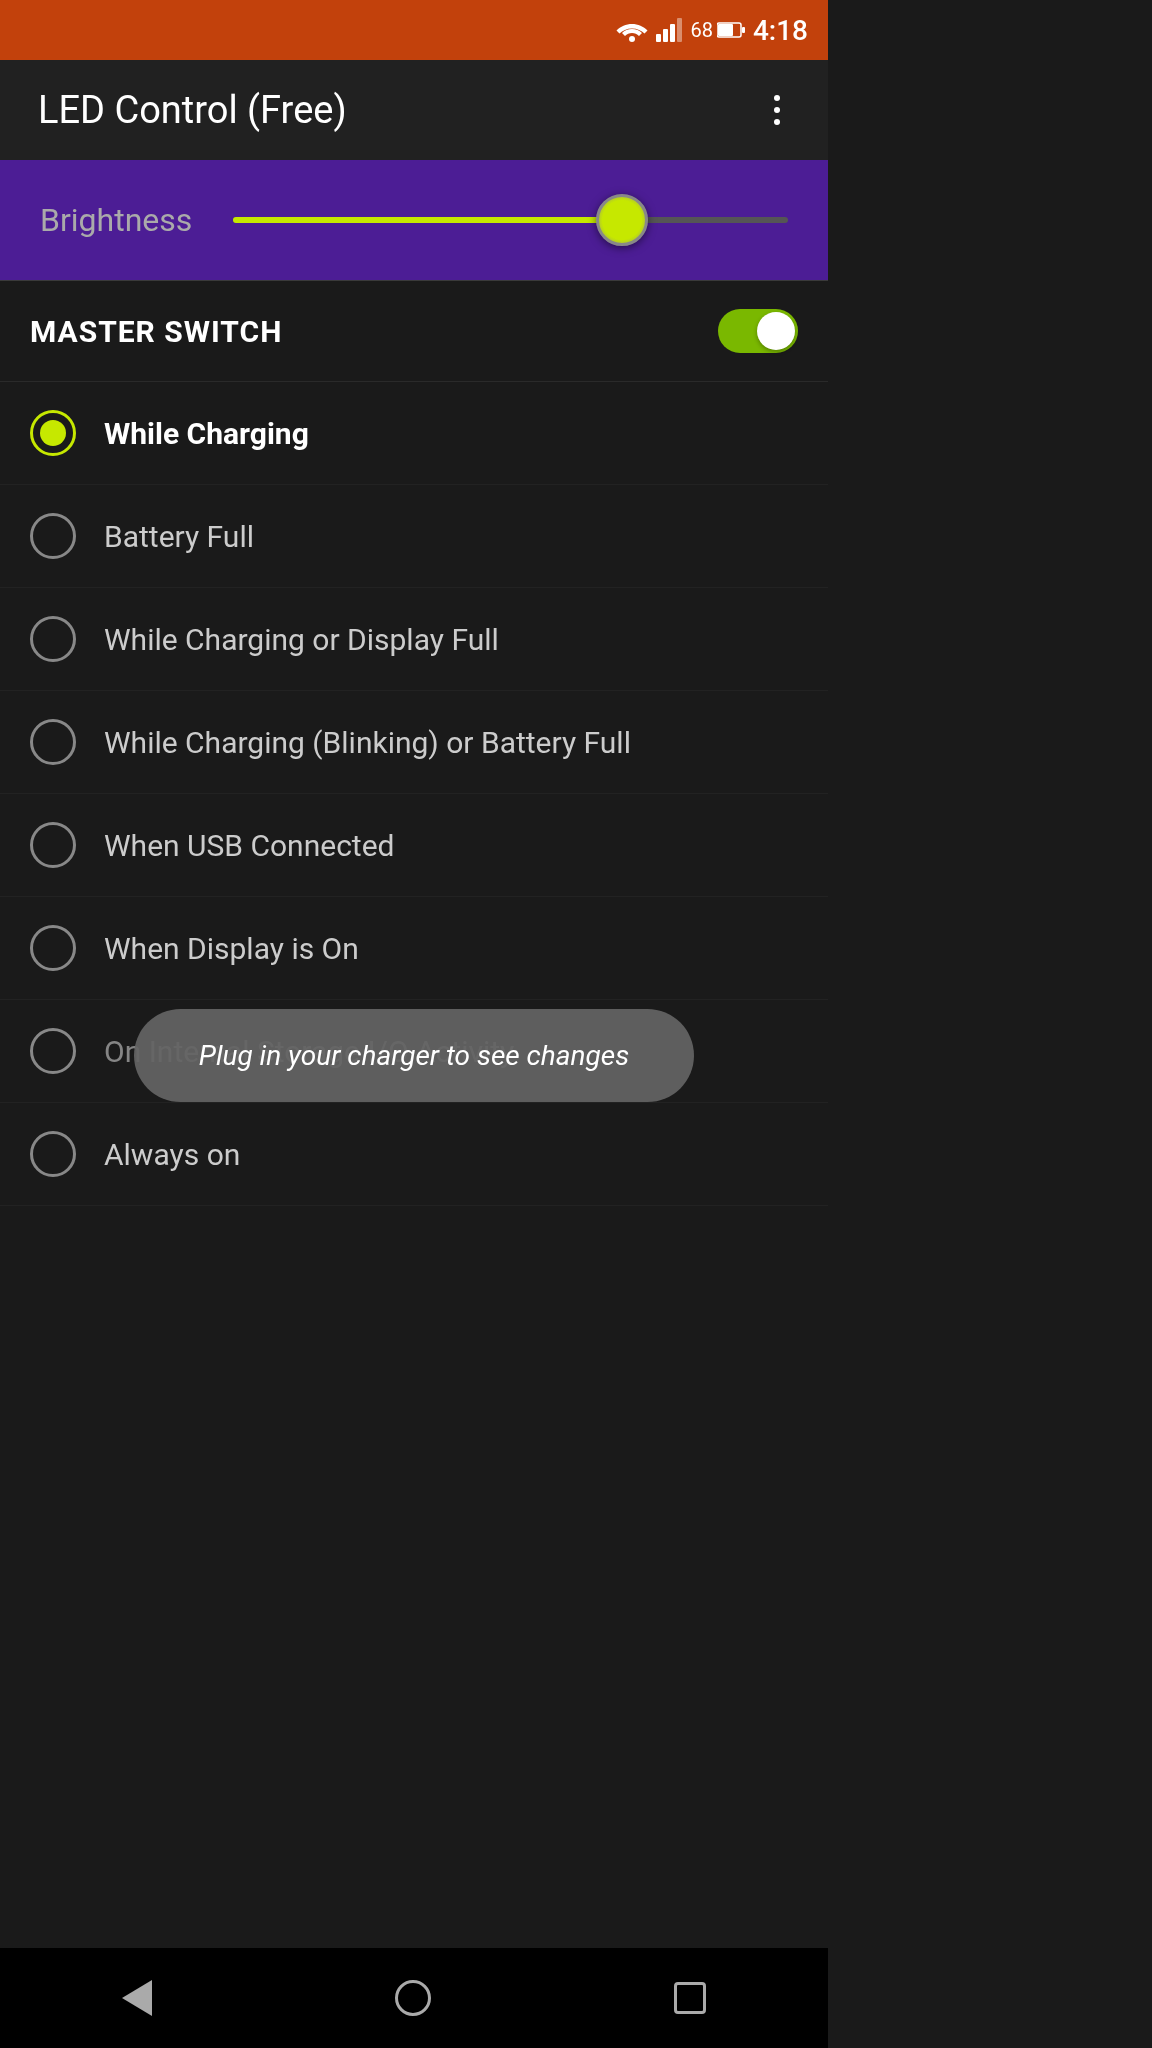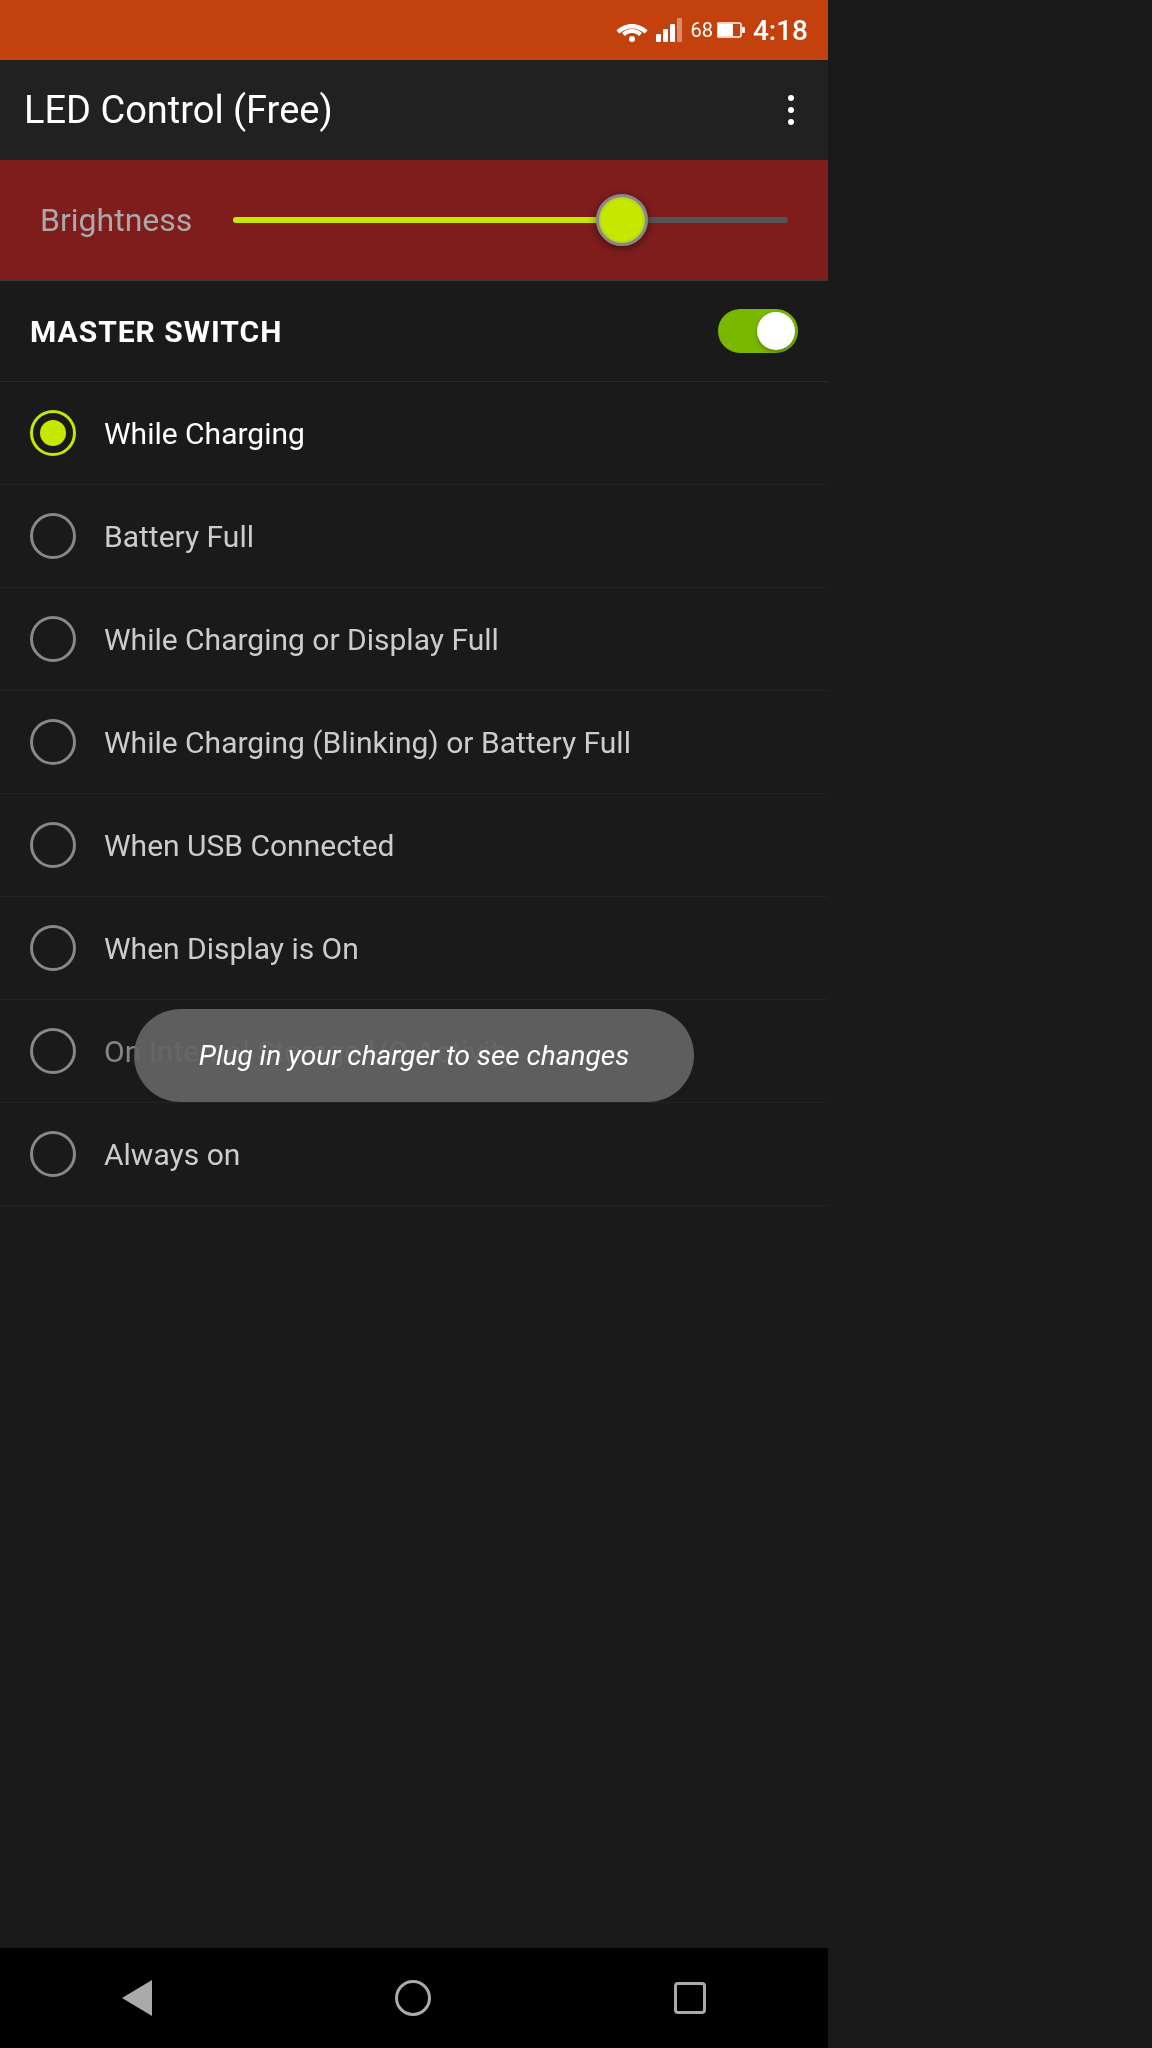--- a/index.html
+++ b/index.html
@@ -49,21 +49,21 @@
       color: #ffffff;
     }
 
     
     .app-bar {
       background-color: #212121;
       height: 100px;
       display: flex;
       align-items: center;
       justify-content: space-between;
-      padding: 0 24px;
+      padding: 0 38px;
     }
 
     .app-title {
       font-size: 38px;
       font-weight: 400;
       color: #ffffff;
     }
 
     .more-menu-icon {
       display: flex;
@@ -76,21 +76,21 @@
     .more-menu-icon span {
       width: 6px;
       height: 6px;
       background: #ffffff;
       border-radius: 50%;
       display: block;
     }
 
     
     .brightness-section {
-      background-color: #7f1d1d;
+      background-color: #4c1d95;
       padding: 30px 40px;
       display: flex;
       align-items: center;
       gap: 13px;
       border-bottom: 1px solid #3a3a3a;
     }
 
     .brightness-label {
       font-size: 32px;
       color: #aaaaaa;
@@ -215,21 +215,21 @@
       border-radius: 50%;
     }
 
     .option-label {
       font-size: 30px;
       color: #cccccc;
     }
 
     .option-label.selected-text {
       color: #ffffff;
-      font-weight: 400;
+      font-weight: 700;
     }
 
     
     .toast-notification {
       position: absolute;
       bottom: 0;
       left: 50%;
       transform: translateX(-50%);
       background-color: rgba(100, 100, 100, 0.92);
       color: #ffffff;

